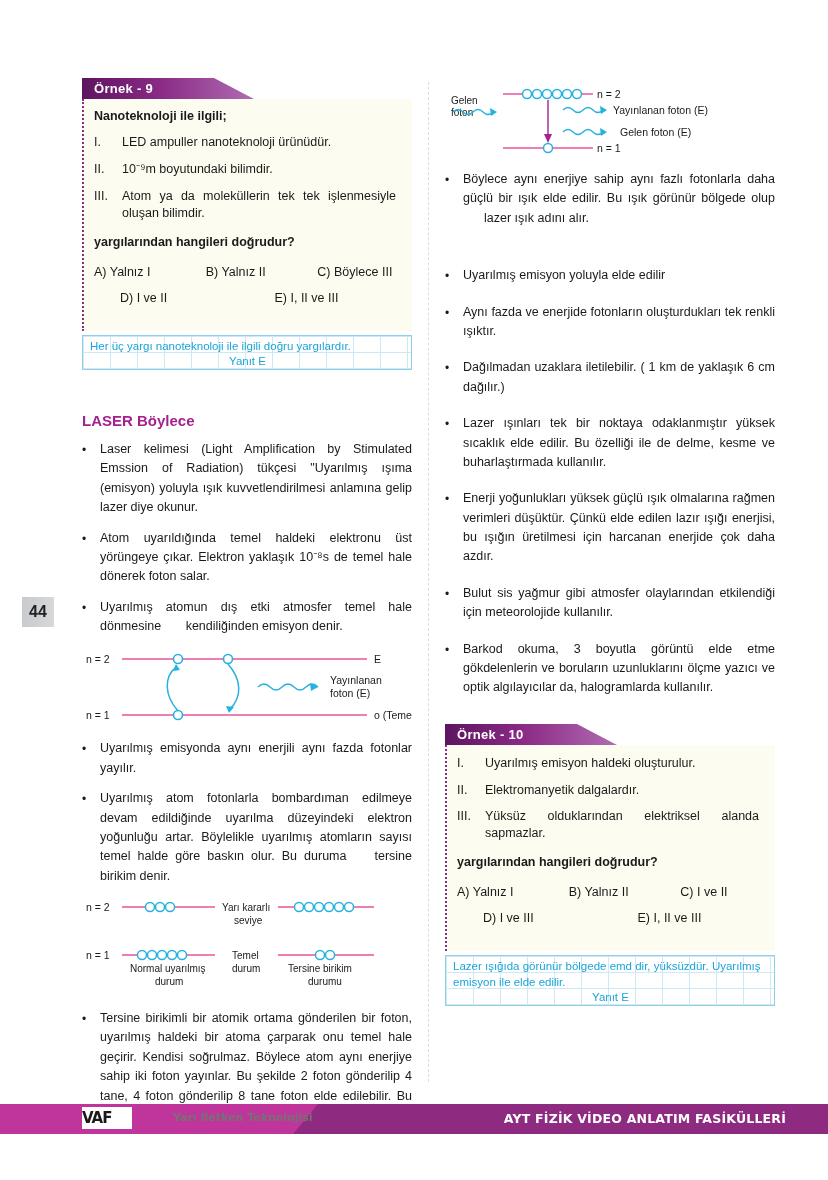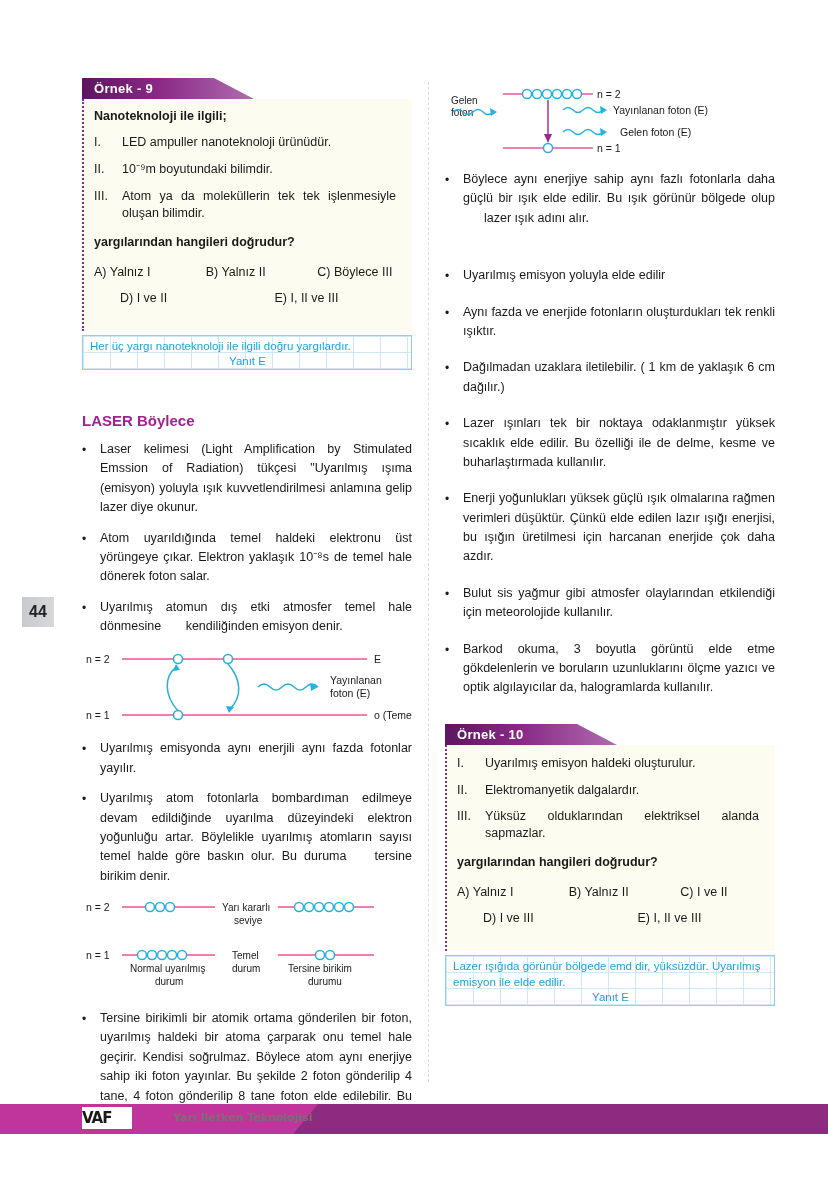--- a/index.html
+++ b/index.html
@@ -410,14 +410,15 @@
   <div class="footer">
     <svg width="828" height="30" viewBox="0 0 828 30">
       <path d="M0,0 L355,0 L330,30 L0,30 Z" fill="#c0359b"></path>
       <path d="M318,0 L828,0 L828,30 L293,30 Z" fill="#8e2a80"></path>
     </svg>
   </div>
   <div class="logo-box">
     <span class="logo-txt">VAF</span>
   </div>
   <div class="f-left-txt">Yarı İletken Teknolojisi</div>
+  <div class="f-right-txt">AYT FİZİK VİDEO ANLATIM FASİKÜLLERİ</div>
 
 </div>
 
 </body></html>

